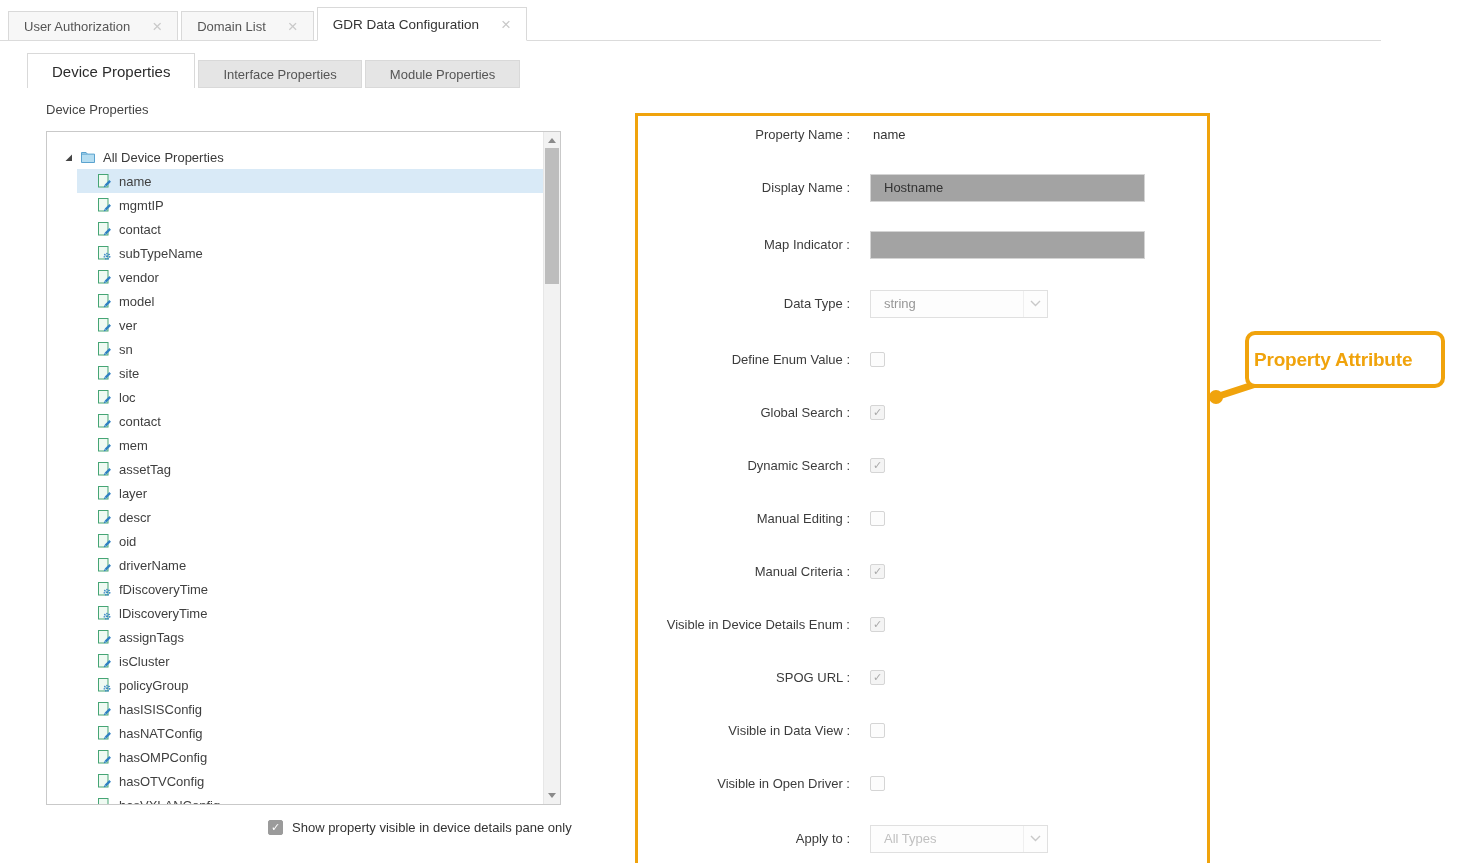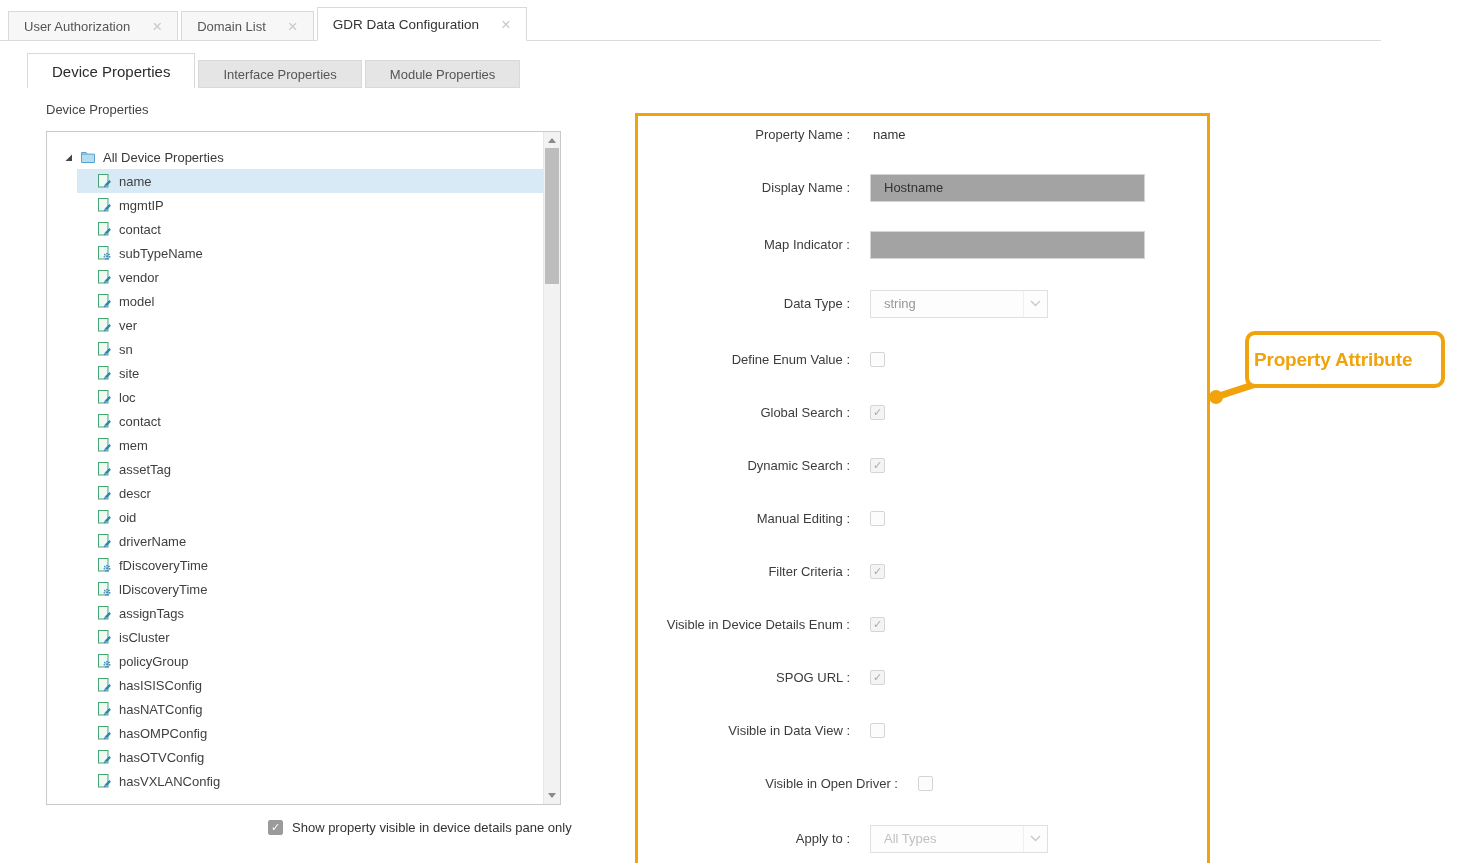--- a/index.html
+++ b/index.html
@@ -280,20 +280,32 @@
         <div class="tree-row child">
           <span style="display:inline-flex;align-items:center;">
             <svg width="16" height="16" viewBox="0 0 16 16">
               <rect x="2.5" y="1.5" width="9.5" height="12.5" fill="#effaf2" stroke="#46a575"></rect>
               <g transform="rotate(45 11 11)">
                 <rect x="9.9" y="6.6" width="2.3" height="6.6" fill="#2f80c3"></rect>
                 <path d="M9.9 13.6 h2.3 l-1.15 2 z" fill="#2f80c3"></path>
               </g>
             </svg>
           </span>
+          <span>layer</span>
+        </div>
+        <div class="tree-row child">
+          <span style="display:inline-flex;align-items:center;">
+            <svg width="16" height="16" viewBox="0 0 16 16">
+              <rect x="2.5" y="1.5" width="9.5" height="12.5" fill="#effaf2" stroke="#46a575"></rect>
+              <g transform="rotate(45 11 11)">
+                <rect x="9.9" y="6.6" width="2.3" height="6.6" fill="#2f80c3"></rect>
+                <path d="M9.9 13.6 h2.3 l-1.15 2 z" fill="#2f80c3"></path>
+              </g>
+            </svg>
+          </span>
           <span>descr</span>
         </div>
         <div class="tree-row child">
           <span style="display:inline-flex;align-items:center;">
             <svg width="16" height="16" viewBox="0 0 16 16">
               <rect x="2.5" y="1.5" width="9.5" height="12.5" fill="#effaf2" stroke="#46a575"></rect>
               <g transform="rotate(45 11 11)">
                 <rect x="9.9" y="6.6" width="2.3" height="6.6" fill="#2f80c3"></rect>
                 <path d="M9.9 13.6 h2.3 l-1.15 2 z" fill="#2f80c3"></path>
               </g>
@@ -490,21 +502,21 @@
           <span class="cb checked-gray">✓</span>
         </span>
       </div>
       <div class="form-row" style="top: 389px;">
         <span class="form-label">Manual Editing :</span>
         <span class="form-control">
           <span class="cb"></span>
         </span>
       </div>
       <div class="form-row" style="top: 442px;">
-        <span class="form-label">Filter Criteria :</span>
+        <span class="form-label">Manual Criteria :</span>
         <span class="form-control">
           <span class="cb checked-gray">✓</span>
         </span>
       </div>
       <div class="form-row" style="top: 495px;">
         <span class="form-label">Visible in Device Details Enum :</span>
         <span class="form-control">
           <span class="cb checked-gray">✓</span>
         </span>
       </div>
@@ -513,21 +525,21 @@
         <span class="form-control">
           <span class="cb checked-gray">✓</span>
         </span>
       </div>
       <div class="form-row" style="top: 601px;">
         <span class="form-label">Visible in Data View :</span>
         <span class="form-control">
           <span class="cb"></span>
         </span>
       </div>
-      <div class="form-row" style="top: 654px; margin-left: 48px;">
+      <div class="form-row" style="top: 654px;">
         <span class="form-label">Visible in Open Driver :</span>
         <span class="form-control">
           <span class="cb"></span>
         </span>
       </div>
       <div class="form-row" style="top: 709px;">
         <span class="form-label">Apply to :</span>
         <span class="form-control">
           <div class="f-select lighter">
             <span class="sel-text">All Types</span>

